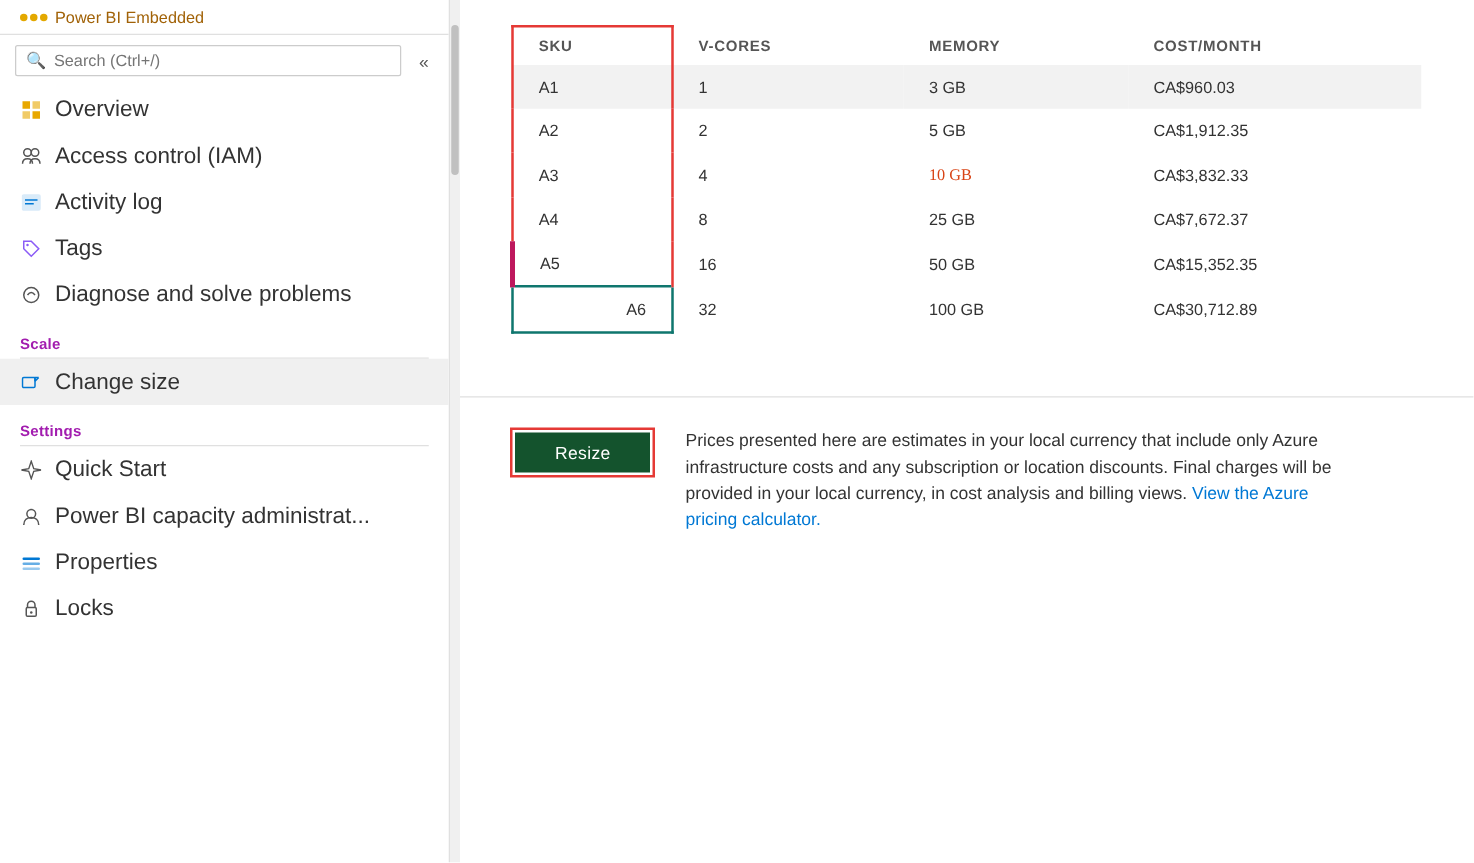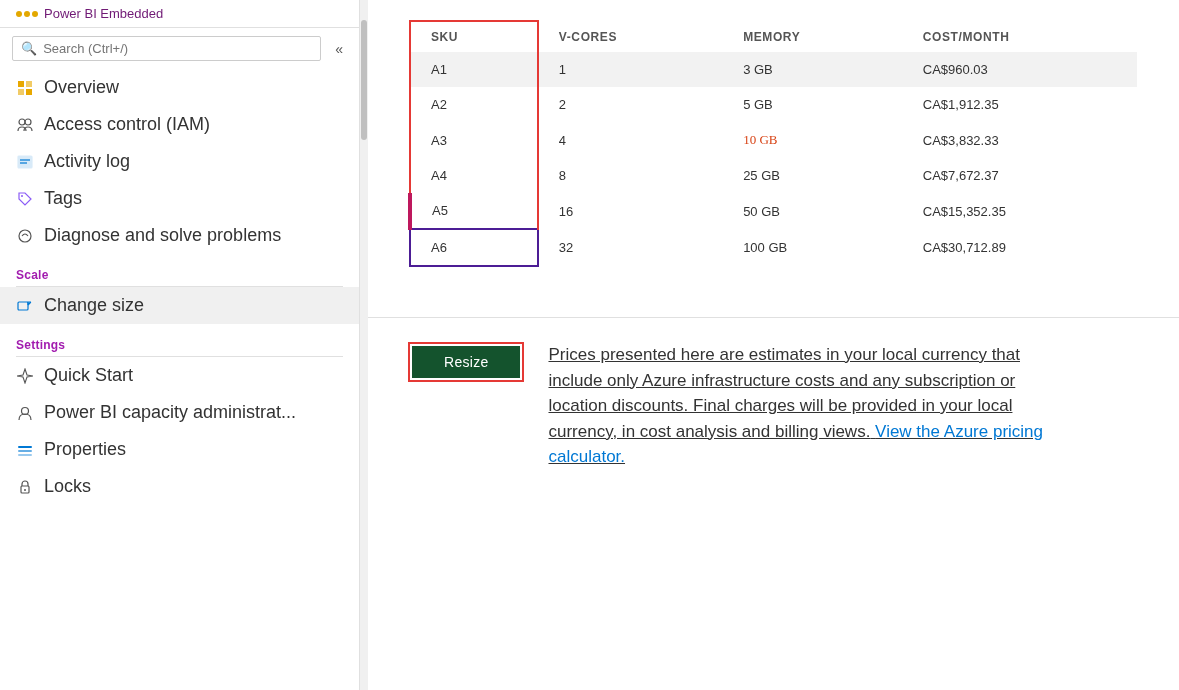--- a/index.html
+++ b/index.html
@@ -149,37 +149,36 @@
       color: #fff;
       border: none;
       padding: 8px 32px;
       font-size: 14px;
       font-weight: 500;
       cursor: pointer;
       letter-spacing: 0.02em;
     }
 
     .disclaimer-text {
-      font-size: 17px;
+      font-size: 14px;
       color: #333;
       line-height: 1.5;
       max-width: 520px;
-      text-decoration: underline;
     }
 
     .disclaimer-text a {
       color: #0078d4;
       text-decoration: none;
     }
 
     
     .brand-bar {
       padding: 6px 16px;
       font-size: 13px;
-      color: #701a75;
+      color: #a16207;
       display: flex;
       align-items: center;
       gap: 6px;
       border-bottom: 1px solid #e0e0e0;
     }
 
     .brand-dots {
       display: flex;
       gap: 2px;
     }
@@ -389,21 +388,21 @@
     <td style="">25 GB</td>
     <td>CA$7,672.37</td>
   </tr>
           <tr>
     <td style="border-left: 4px solid #be185d; border-right: 2px solid #e53935; padding: 10px 20px;">A5</td>
     <td>16</td>
     <td style="">50 GB</td>
     <td>CA$15,352.35</td>
   </tr>
           <tr>
-    <td style="border: 2px solid #4c1d95; padding: 10px 20px;">A6</td>
+    <td style="border: 2px solid #0f766e; padding: 10px 20px; text-align: right;">A6</td>
     <td>32</td>
     <td style="">100 GB</td>
     <td>CA$30,712.89</td>
   </tr>
         </tbody>
     </table>
   </div>
 
   <div class="bottom-area">
     <div class="resize-btn-wrapper">

